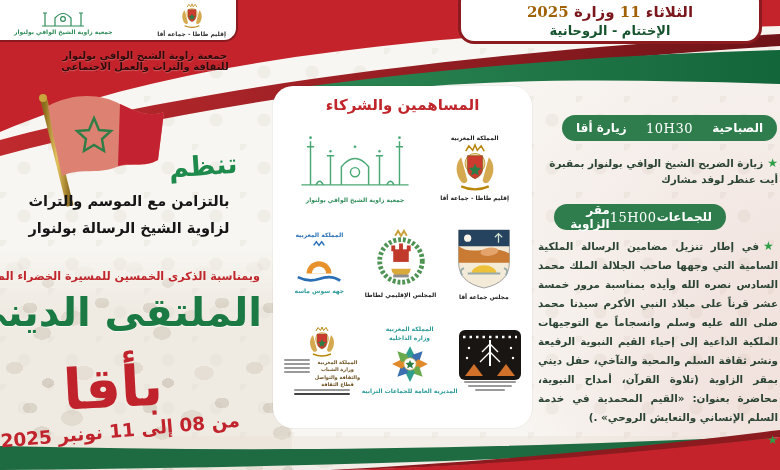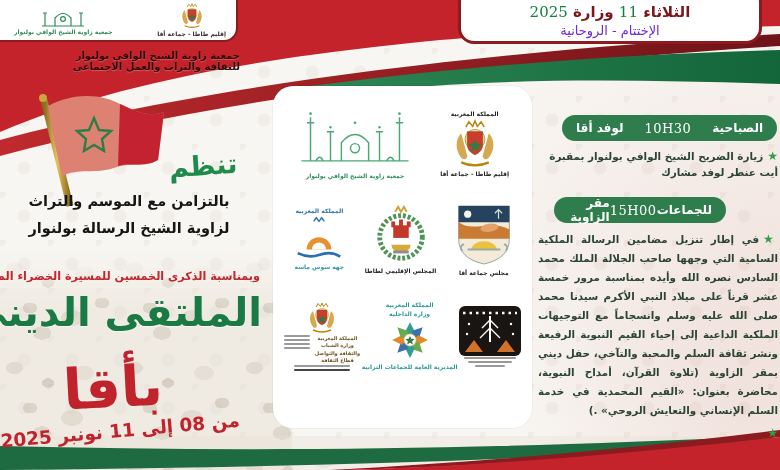--- a/index.html
+++ b/index.html
@@ -32,26 +32,26 @@
   .flagsvg{position:absolute;left:14px;top:84px;z-index:4;}
 
   
   .box-tl{position:absolute;left:0;top:0;width:238px;height:42px;z-index:5;background:#fff;
     border:2px solid #8c1b20;border-top:none;border-left:none;border-radius:0 0 14px 0;
     display:flex;flex-direction:row-reverse;justify-content:space-between;align-items:center;padding:2px 10px 2px 14px;box-sizing:border-box;}
   .mini-logo{display:flex;flex-direction:column;align-items:center;gap:1px;}
   .cap{font-size:6px;line-height:1.25;color:#333;text-align:center;font-weight:bold;}
   .cap.green{color:#2f8c5a;}
   .band-text{position:absolute;left:50px;top:50px;width:190px;z-index:5;font-size:10px;font-weight:bold;
-    color:#2e0b0b;text-align:right;text-shadow:0 1px 1px rgba(255,255,255,.25);}
+    color:#2e0b0b;text-align:center;text-shadow:0 1px 1px rgba(255,255,255,.25);}
   .box-tr{position:absolute;left:auto;right:18px;top:-14px;width:304px;height:58px;z-index:5;background:#fff;
     border:3px solid #8c1b20;border-radius:16px;box-sizing:border-box;padding-top:14px;text-align:center;}
   .date-line{font-size:15px;font-weight:bold;color:#7a161c;}
-  .date-line .yr{color:#15803d;font-family:"DejaVu Serif",serif;font-weight:normal;}
-  .date-sub{font-size:13px;font-weight:normal;color:#6d28d9;margin-top:2px;}
+  .date-line .yr{color:#a16207;font-family:"DejaVu Serif",serif;font-weight:bold;}
+  .date-sub{font-size:13px;font-weight:bold;color:#14532d;margin-top:2px;}
 
   
   .organize{position:absolute;left:148px;top:150px;width:110px;z-index:4;color:#1e8a4c;font-size:27px;
     font-weight:bold;transform:rotate(-4deg);text-align:center;}
   .intro{position:absolute;left:4px;top:188px;width:250px;z-index:4;text-align:center;
     font-size:14.5px;font-weight:bold;color:#161616;line-height:27px;}
   .occasion{position:absolute;left:0;top:270px;width:260px;z-index:4;text-align:center;white-space:nowrap;
     font-size:11.2px;font-weight:bold;color:#c0262c;}
   .title-main{position:absolute;left:0;top:289px;width:262px;z-index:4;text-align:center;white-space:nowrap;
     font-size:40px;font-weight:bold;color:#1b7a43;text-shadow:0 1px 0 rgba(255,255,255,.6);}
@@ -74,21 +74,21 @@
   .bar{height:2px;background:#9a9a9a;border-radius:1px;}
   .berber-box{width:62px;height:50px;background:#181512;border-radius:6px;position:relative;overflow:hidden;}
 
   
   .sched{position:absolute;left:532px;top:115px;width:246px;z-index:3;}
   .pill{background:#2f7d4c;color:#fff;border-radius:14px;height:26px;display:flex;align-items:center;
     justify-content:space-between;padding:0 14px;font-size:12px;font-weight:bold;box-sizing:border-box;}
   .pill .time{font-family:"DejaVu Serif",serif;font-weight:normal;font-size:13px;letter-spacing:.5px;}
   .pill1{width:215px;margin-right:1px;}
   .pill2{width:172px;margin-right:52px;margin-top:17px;}
-  .sched-item{font-size:10.4px;font-weight:bold;color:#2c4434;margin-top:7px;line-height:1.45;padding-left:4px;}
+  .sched-item{font-size:10.4px;font-weight:bold;color:#2c4434;margin-top:14px;line-height:1.45;padding-left:4px;}
   .star{color:#2f9e46;font-size:12px;margin-left:4px;}
   .royal{font-size:10.4px;font-weight:bold;color:#2c4434;margin-top:7px;line-height:19px;text-align:justify;padding-left:6px;}
   .sched-item.tight{margin-top:5px;}
 </style>
 </head>
 <body>
 
 <div id="poster">
 
   <div class="photo"></div>
@@ -170,20 +170,21 @@
   <div class="intro">
     <div>بالتزامن مع الموسم والتراث</div>
     <div>لزاوية الشيخ الرسالة بولنوار</div>
   </div>
   <div class="occasion">وبمناسبة الذكرى الخمسين للمسيرة الخضراء المظفرة،</div>
   <div class="title-main">الملتقى الديني</div>
   <div class="title-place">بأقا</div>
   <div class="date-range">من 08 إلى 11 نونبر 2025</div>
 
   <div class="card">
+    <div class="card-title">المساهمين والشركاء</div>
 
     <div class="logo-row" style="height:96px">
       <div class="logo-cell">
         <div class="cap2">المملكة المغربية</div>
         <svg width="46" height="50" viewBox="0 0 60 64" aria-hidden="true">
           <path d="M18,10 L22,3 L27,9 L30,2 L33,9 L38,3 L42,10" stroke="#b8860b" stroke-width="2" fill="none"></path>
           <path d="M12,18 C4,26 4,40 12,50 C15,53 19,52 20,48" fill="#d5a94f"></path>
           <path d="M48,18 C56,26 56,40 48,50 C45,53 41,52 40,48" fill="#d5a94f"></path>
           <circle cx="30" cy="26" r="13" fill="#f3e3b3" stroke="#b8860b"></circle>
           <path d="M20,16 h20 v16 q0,10 -10,14 q-10,-4 -10,-14 Z" fill="#cc3b2f" stroke="#8a5a1a"></path>
@@ -339,21 +340,21 @@
           <div class="bar" style="width:56px;background:#444"></div>
         </div>
       </div>
     </div>
   </div>
 
   <div class="sched">
     <div class="pill pill1">
       <span>الصباحية</span>
       <span class="time">10H30</span>
-      <span>لوفد أقا</span>
+      <span>زيارة أقا</span>
     </div>
     <div class="sched-item">
       <span class="star">★</span><span>زيارة الضريح الشيخ الوافي بولنوار بمقبرة أيت عنطر لوفد مشارك</span>
     </div>
 
     <div class="pill pill2">
       <span>للجماعات</span>
       <span class="time">15H00</span>
       <span>مقر الزاوية</span>
     </div>

